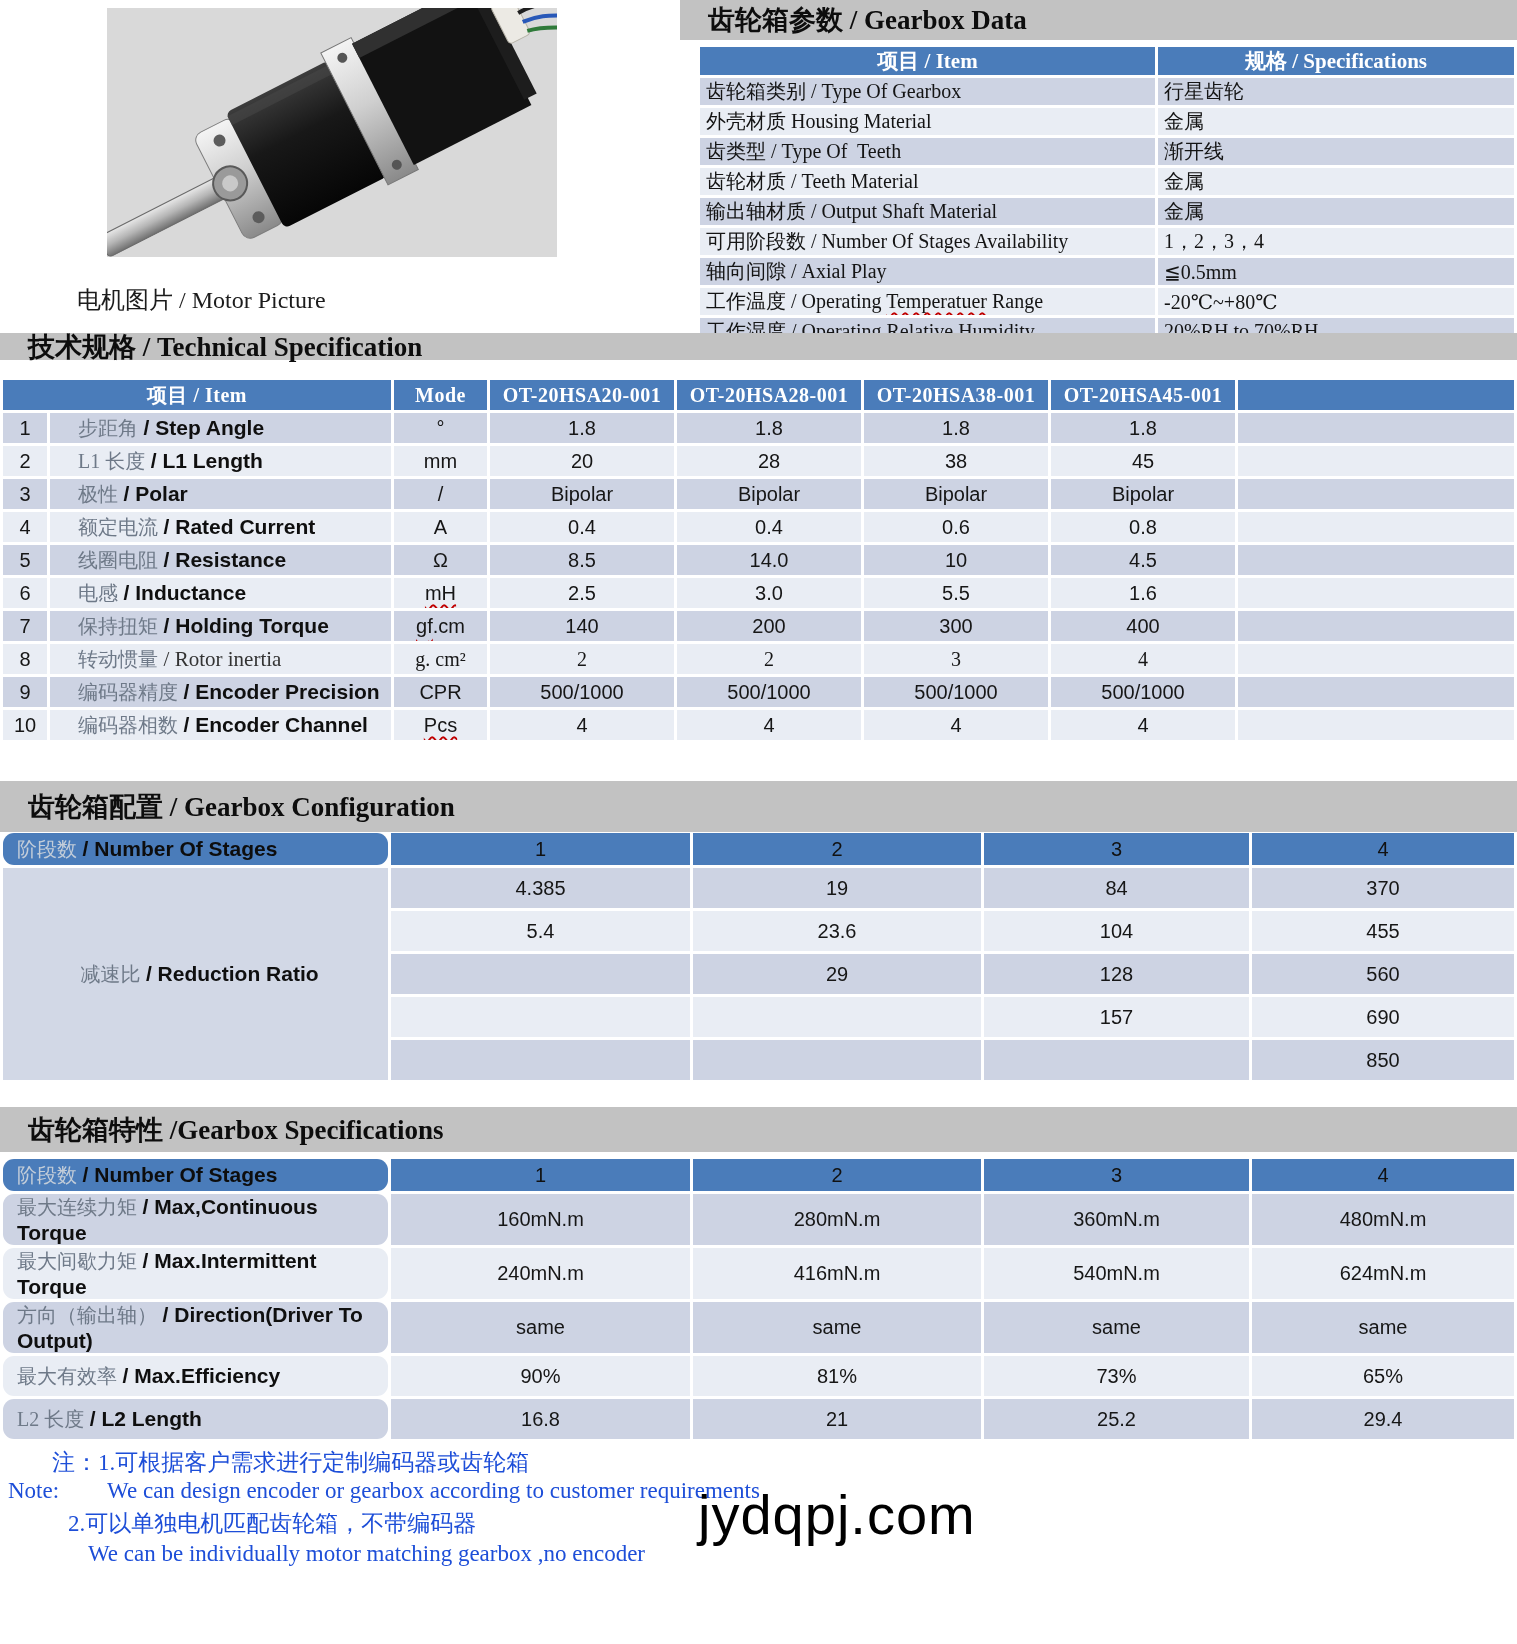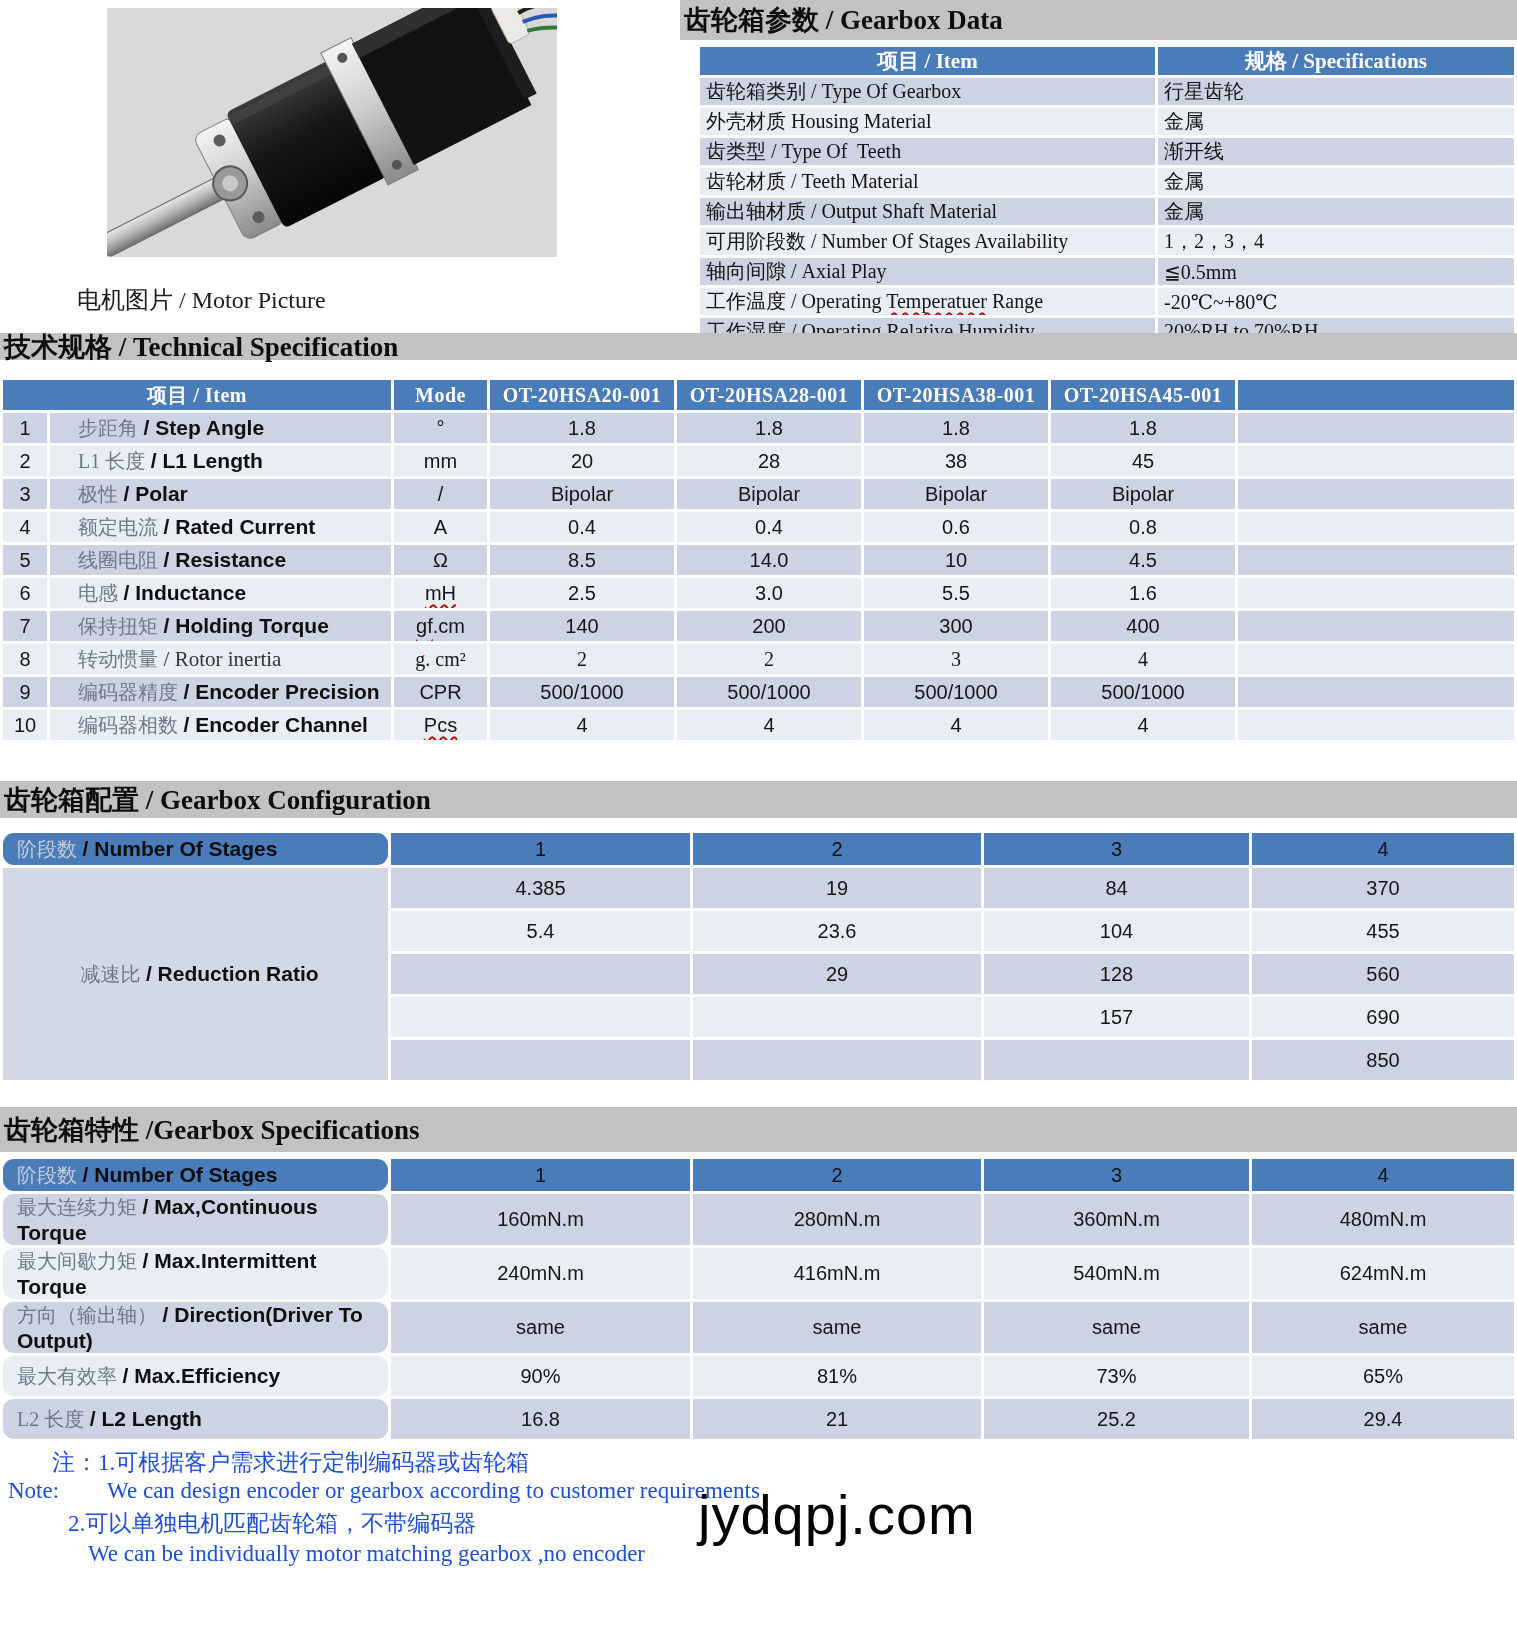--- a/index.html
+++ b/index.html
@@ -8,24 +8,24 @@
   .abs{position:absolute;}
 
   
   #photo{left:107px;top:8px;width:450px;height:249px;background:#d9d9d9;overflow:hidden;}
   #caption{left:77px;top:284px;width:450px;text-align:left;
            font-family:"Liberation Serif","DejaVu Serif",serif;font-size:24px;color:#1c1c1c;}
 
   
   .band{background:#c2c2c2;display:flex;align-items:center;}
   .band .t{font-family:"Liberation Serif","DejaVu Serif",serif;font-weight:bold;
-           font-size:27px;color:#0d0d0d;padding-left:4px;white-space:pre;}
+           font-size:27px;color:#0d0d0d;padding-left:28px;white-space:pre;}
   #gd-band{left:680px;top:0;width:837px;height:40px;}
   #ts-band{left:0;top:333px;width:1517px;height:27px;}
-  #cf-band{left:0;top:781px;width:1517px;height:37px;}
+  #cf-band{left:0;top:781px;width:1517px;height:51px;}
   #sp-band{left:0;top:1107px;width:1517px;height:45px;}
 
   
   table{border-collapse:separate;border-spacing:3px;table-layout:fixed;}
   td,th{padding:0 6px;overflow:hidden;white-space:pre-wrap;font-weight:normal;}
   .hdr th,.hdr td{background:#4a7cba;color:#ffffff;}
   .band-dark td{background:#cdd3e3;}
   .band-light td{background:#e9edf4;}
 
   

